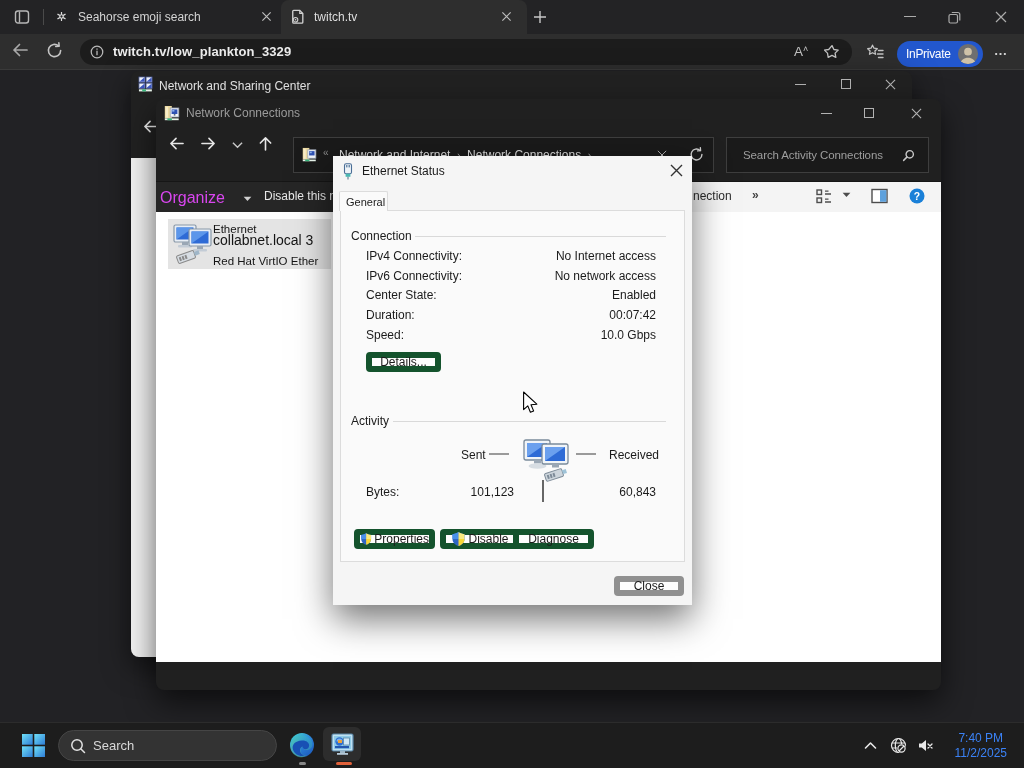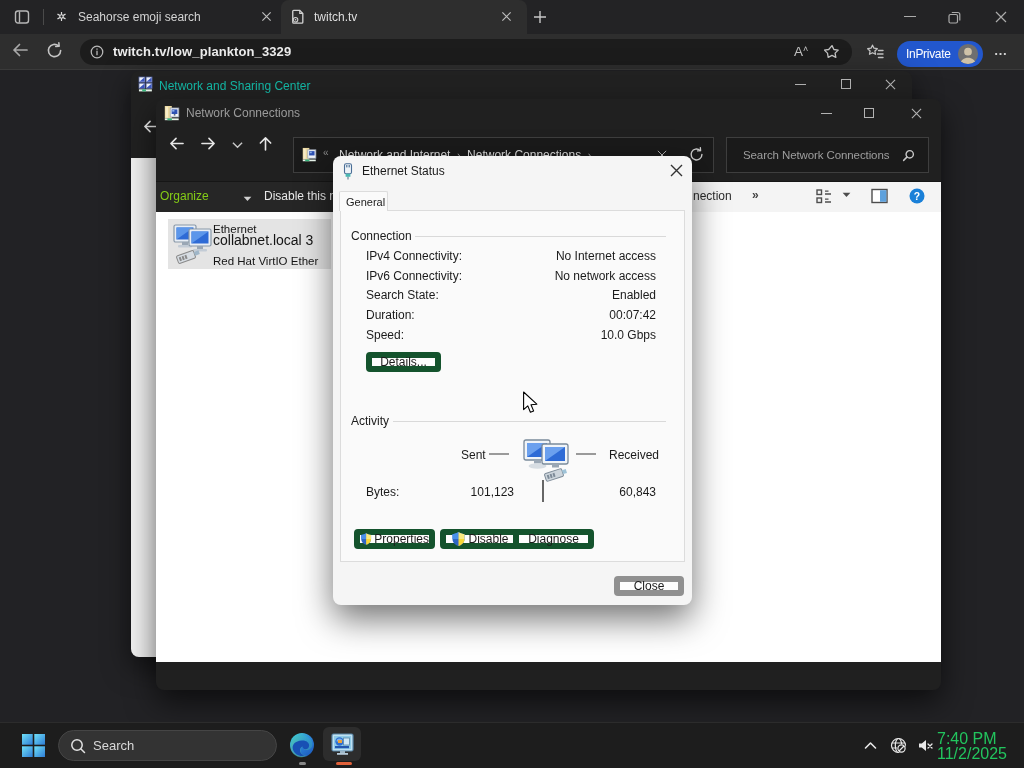--- a/index.html
+++ b/index.html
@@ -16,21 +16,21 @@
   
   #nsc { left:131px; top:71px; width:781px; height:586px; background:#212121; border-radius:8px; box-shadow:0 10px 28px rgba(0,0,0,.55); }
   #nsc-content { left:0px; top:87px; width:781px; height:499px; background:#f1f1f1; border-radius:0 0 8px 8px; }
   #nc { left:156px; top:99px; width:785px; height:591px; background:#202020; border-radius:8px; box-shadow:0 12px 30px rgba(0,0,0,.6); }
   #nc-cmd { left:0; top:82px; width:785px; height:31px; background:#262626; border-top:1px solid #161616; }
   #nc-cmd-right { left:536px; top:0px; width:249px; height:31px; background:#f4f4f4; }
   #nc-list { left:0; top:113px; width:785px; height:450px; background:#ffffff;padding-left:47px; }
   #nc-status { left:0; top:563px; width:785px; height:28px; background:#262626; border-radius:0 0 8px 8px; }
   .addrbar { background:#1a1a1a; border:1px solid #3e3e3e; }
   
-  #dlg { left:333px; top:156px; width:359px; height:449px; background:#f5f5f5; border-radius:8px; box-shadow:0 14px 34px rgba(0,0,0,.55); font-size:12px; color:#1b1b1b; }
+  #dlg { left:333px; top:156px; width:359px; height:449px; background:#f5f5f5; border-radius:0; box-shadow:0 14px 34px rgba(0,0,0,.55); font-size:12px; color:#1b1b1b; }
   #dlg .page { position:absolute; left:7px; top:54px; width:345px; height:352px; background:#fafafa; border:1px solid #dcdcdc; }
   #dlg .tab { position:absolute; left:6px; top:35px; width:49px; height:20px; background:#fafafa; border:1px solid #dcdcdc; border-bottom:none; border-radius:2px 2px 0 0; z-index:3; }
   .btn { position:absolute; background:#fdfdfd; border:6px solid #14532d; border-radius:4px; font-size:12px; color:#1b1b1b; display:flex; align-items:center; justify-content:center; }
   .grpline { position:absolute; height:1px; background:#d9d9d9; }
   .lbl { position:absolute; white-space:nowrap; }
   .val { position:absolute; text-align:right; white-space:nowrap; }
   
   #taskbar { left:0; top:722px; width:1024px; height:46px; background:#1d1d1d; border-top:1px solid #2c2c2c; }
   #tsearch { left:58px; top:7px; width:219px; height:31px; background:#333333; border:1px solid #454545; border-radius:16px; }
   .wsel { background:#e4e4e4; }
@@ -130,21 +130,21 @@
         <path d="M1.4 6.2l5.6-4.8v4.8z" fill="#3c57c0"></path>
         <rect x="8.6" y="1" width="6.4" height="5.6" fill="#eef2fb" stroke="#46558c" stroke-width="0.8"></rect>
         <path d="M9 6.2l5.6-4.8v4.8z" fill="#3c57c0"></path>
         <rect x="1" y="7.6" width="6.4" height="5.6" fill="#eef2fb" stroke="#46558c" stroke-width="0.8"></rect>
         <path d="M1.4 12.8l5.6-4.8v4.8z" fill="#3c57c0"></path>
         <rect x="8.6" y="7.6" width="6.4" height="5.6" fill="#eef2fb" stroke="#46558c" stroke-width="0.8"></rect>
         <path d="M9 12.8l5.6-4.8v4.8z" fill="#3c57c0"></path>
         <rect x="1" y="14.2" width="13.8" height="2.2" fill="#e9f5ec"></rect>
         <rect x="4.5" y="14.2" width="4" height="2.2" fill="#39b77d"></rect>
       </svg>
-    <div class="abs" style="left:28px;top:7.5px;font-size:12px;color:#14b8a6">Network and Sharing Center</div>
+    <div class="abs" style="left:28px;top:7.5px;font-size:12px;color:#e5e5e5">Network and Sharing Center</div>
     <div class="abs" style="left:664px;top:13px;width:11px;height:1.4px;background:#b3b3b3"></div>
     <div class="abs" style="left:710px;top:8px;width:10px;height:10px;border:1.3px solid #b3b3b3"></div>
     <svg class="abs" style="left:754px;top:8px" width="11" height="11" viewBox="0 0 12 12">
         <path d="M1 1l10 10M11 1L1 11" stroke="#b3b3b3" stroke-width="1.2"></path>
       </svg>
     <svg class="abs" style="left:11px;top:48px" width="17" height="15" viewBox="0 0 18 16">
         <path d="M16 8H3M8.5 2.5L3 8l5.5 5.5" fill="none" stroke="#ececec" stroke-width="1.7" stroke-linecap="round" stroke-linejoin="round"></path>
       </svg>
   </div>
 
@@ -194,30 +194,30 @@
     <div class="abs" style="left:183px;top:49px;font-size:12px;color:#dcdcdc;white-space:nowrap">Network and Internet&nbsp;&nbsp;<span style="font-size:10px;color:#b5b5b5">›</span>&nbsp;&nbsp;Network Connections&nbsp;&nbsp;<span style="font-size:10px;color:#b5b5b5">›</span></div>
     <svg class="abs" style="left:501px;top:51px" width="10" height="10" viewBox="0 0 12 12">
         <path d="M1 1l10 10M11 1L1 11" stroke="#b0b0b0" stroke-width="1.2"></path>
       </svg>
     <svg class="abs" style="left:533px;top:48px" width="15" height="15" viewBox="0 0 18 18">
         <path d="M15.5 9a6.5 6.5 0 1 1-2.2-4.9" fill="none" stroke="#cdcdcd" stroke-width="1.7" stroke-linecap="round"></path>
         <path d="M13.6 0.8l0.3 3.6-3.6 0.3" fill="none" stroke="#cdcdcd" stroke-width="1.6" stroke-linecap="round" stroke-linejoin="round"></path>
       </svg>
 
     <div class="abs addrbar" style="left:570px;top:38px;width:203px;height:36px"></div>
-    <div class="abs" style="left:587px;top:50px;font-size:11.5px;color:#9e9e9e;white-space:nowrap;letter-spacing:-0.1px">Search Network Connections</div>
+    <div class="abs" style="left:587px;top:50px;font-size:11.5px;color:#9e9e9e;white-space:nowrap;letter-spacing:-0.1px">Search Activity Connections</div>
     <svg class="abs" style="left:746px;top:50px" width="13" height="13" viewBox="0 0 16 16">
         <circle cx="9.5" cy="6.5" r="4.5" fill="none" stroke="#c9c9c9" stroke-width="1.7"></circle>
         <path d="M6 10L2 14" stroke="#c9c9c9" stroke-width="1.8" stroke-linecap="round"></path>
       </svg>
 
     <div class="abs" id="nc-cmd">
         <div class="abs" id="nc-cmd-right"></div>
       </div>
-    <div class="abs" style="left:4px;top:90px;font-size:12px;color:#84cc16">Organize</div>
+    <div class="abs" style="left:4px;top:90px;font-size:16px;color:#d946ef">Organize</div>
     <svg class="abs" style="left:87px;top:97px" width="9" height="6" viewBox="0 0 10 7">
         <path d="M0.5 0.8L5 5.8l4.5-5" fill="#d0d0d0"></path>
       </svg>
     <div class="abs" style="left:108px;top:90px;font-size:12px;color:#e8e8e8;white-space:nowrap">Disable this n</div>
     <div class="abs" style="left:537px;top:90px;font-size:12px;color:#2b2b2b;white-space:nowrap">nection</div>
     <div class="abs" style="left:596px;top:89px;font-size:12px;color:#444;font-weight:700">»</div>
     <svg class="abs" style="left:660px;top:90px" width="17" height="15" viewBox="0 0 17 15">
         <g fill="none" stroke="#4d4d4d" stroke-width="1.4">
           <rect x="1" y="1" width="4.5" height="4.5"></rect>
           <rect x="1" y="9" width="4.5" height="4.5"></rect>
@@ -284,21 +284,21 @@
         <div class="abs" style="left:6px;top:4px;font-size:11px;color:#1b1b1b">General</div>
       </div>
     <div class="page"></div>
 
     <div class="lbl" style="left:18px;top:73px">Connection</div>
     <div class="grpline" style="left:82px;top:80px;width:251px"></div>
     <div class="lbl" style="left:33px;top:93px">IPv4 Connectivity:</div>
       <div class="val" style="right:36px;top:93px">No Internet access</div>
     <div class="lbl" style="left:33px;top:113px">IPv6 Connectivity:</div>
       <div class="val" style="right:36px;top:113px">No network access</div>
-    <div class="lbl" style="left:33px;top:132px">Search State:</div>
+    <div class="lbl" style="left:33px;top:132px">Center State:</div>
       <div class="val" style="right:36px;top:132px">Enabled</div>
     <div class="lbl" style="left:33px;top:152px">Duration:</div>
       <div class="val" style="right:36px;top:152px">00:07:42</div>
     <div class="lbl" style="left:33px;top:172px">Speed:</div>
       <div class="val" style="right:36px;top:172px">10.0 Gbps</div>
     <div class="btn" style="left:33px;top:196px;width:75px;height:20px">Details...</div>
 
     <div class="lbl" style="left:18px;top:258px">Activity</div>
     <div class="grpline" style="left:60px;top:265px;width:273px"></div>
     <div class="lbl" style="left:128px;top:292px">Sent</div>
@@ -415,15 +415,15 @@
           <path d="M2 6h13M2 11h13"></path>
         </g>
         <circle cx="11.5" cy="11.5" r="4.6" fill="#1d1d1d"></circle>
         <circle cx="11.5" cy="11.5" r="3.6" fill="none" stroke="#e8e8e8" stroke-width="1.2"></circle>
         <path d="M9 14l5-5" stroke="#e8e8e8" stroke-width="1.2"></path>
       </svg>
     <svg class="abs" style="left:917px;top:15px" width="17" height="15" viewBox="0 0 17 15">
         <path d="M2 5.5h2.8L9 2v11L4.8 9.5H2z" fill="#e8e8e8"></path>
         <path d="M11 6l4 4M15 6l-4 4" stroke="#e8e8e8" stroke-width="1.3" stroke-linecap="round"></path>
       </svg>
-    <div class="abs" style="right:17px;top:8px;font-size:16px;color:#22c55e;text-align:left;line-height:15px">7:40 PM<br>11/2/2025</div>
+    <div class="abs" style="right:17px;top:8px;font-size:12px;color:#3b82f6;text-align:center;line-height:15px">7:40 PM<br>11/2/2025</div>
   </div>
 </div>
 
 </body></html>

